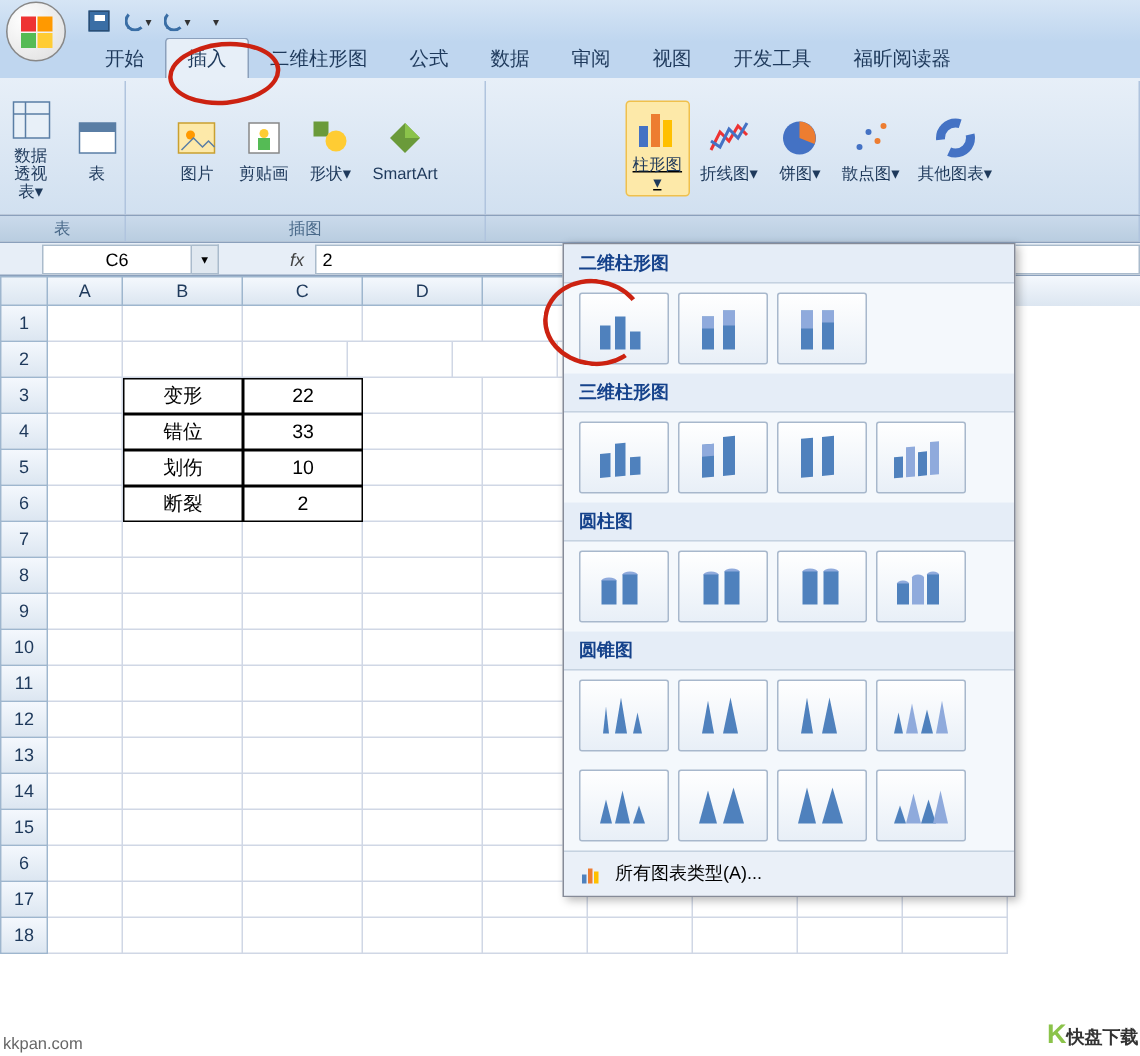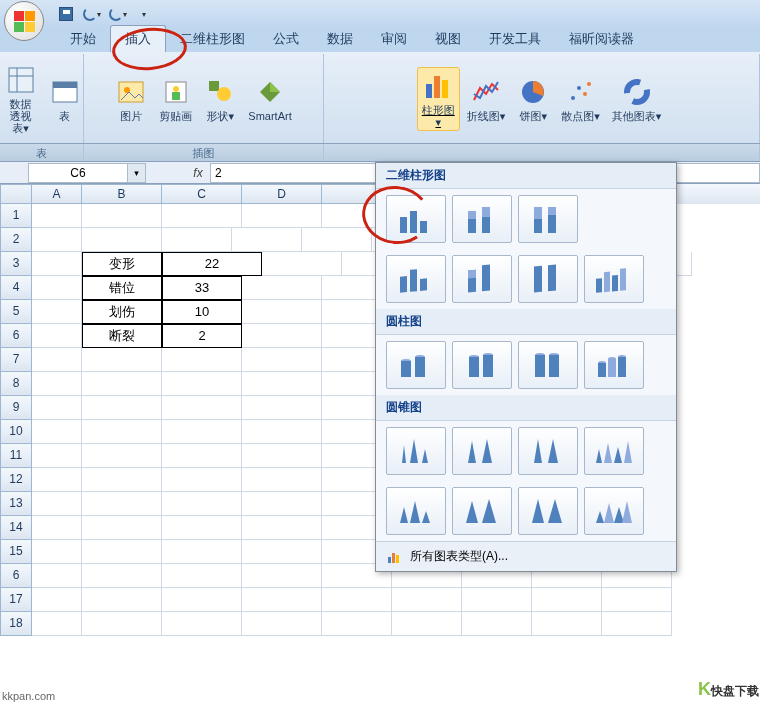--- a/index.html
+++ b/index.html
@@ -269,21 +269,21 @@
         <div class="cell" style="width: 70px;"></div>
         <div class="cell" style="width: 70px;"></div>
         <div class="cell" style="width: 70px;"></div>
         <div class="cell" style="width: 70px;"></div>
         <div class="cell" style="width: 70px;"></div>
       </div>
       <div class="row">
         <div class="row-h">3</div>
         <div class="cell" style="width: 50px;"></div>
         <div class="cell bord" style="width: 80px;">变形</div>
-        <div class="cell bord" style="width: 100px; text-align: center;">22</div>
+        <div class="cell bord" style="width: 80px; text-align: center;">22</div>
         <div class="cell" style="width: 80px;"></div>
         <div class="cell" style="width: 70px;"></div>
         <div class="cell" style="width: 70px;"></div>
         <div class="cell" style="width: 70px;"></div>
         <div class="cell" style="width: 70px;"></div>
         <div class="cell" style="width: 70px;"></div>
       </div>
       <div class="row">
         <div class="row-h">4</div>
         <div class="cell" style="width: 50px;"></div>
@@ -487,20 +487,21 @@
       </div>
     <div class="chart-opt">
         <svg width="40" height="32">
           <rect x="6" y="4" width="8" height="26" fill="#4f81bd"></rect>
           <rect x="6" y="4" width="8" height="12" fill="#8faadc"></rect>
           <rect x="20" y="4" width="8" height="26" fill="#4f81bd"></rect>
           <rect x="20" y="4" width="8" height="8" fill="#8faadc"></rect>
         </svg>
       </div>
   </div>
+  <div class="sect-title">三维柱形图</div>
   <div class="sect-body">
     <div class="chart-opt">
         <svg width="40" height="32">
           <g transform="skewY(-5)">
             <rect x="4" y="14" width="7" height="16" fill="#4f81bd"></rect>
             <rect x="14" y="8" width="7" height="22" fill="#4f81bd"></rect>
             <rect x="24" y="18" width="7" height="12" fill="#4f81bd"></rect>
           </g>
         </svg>
       </div>

